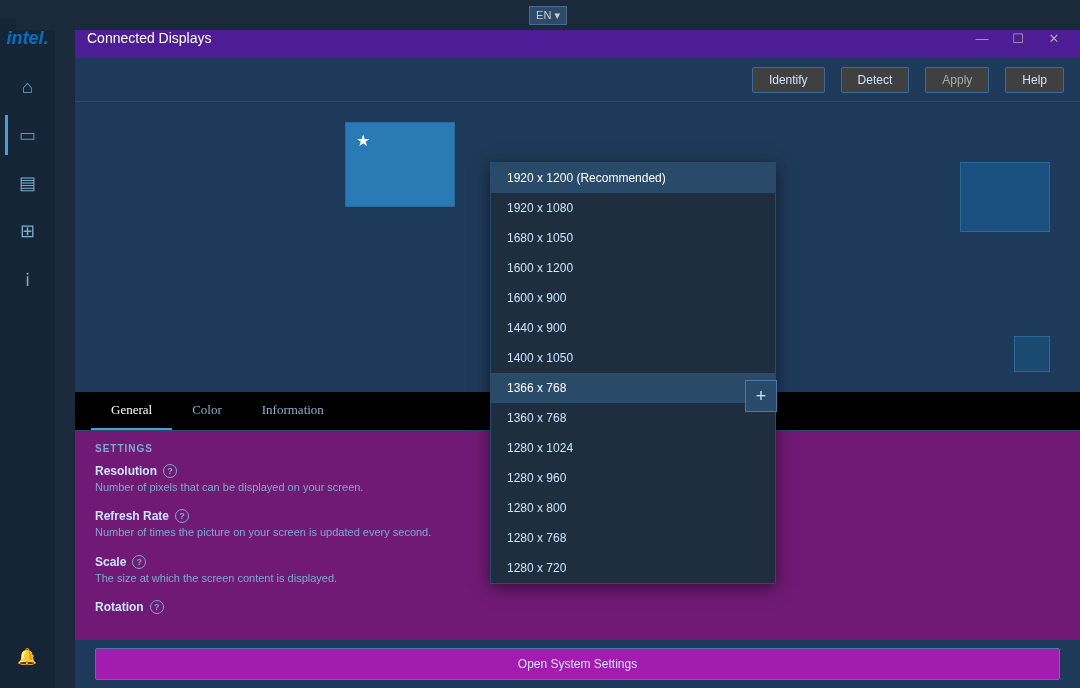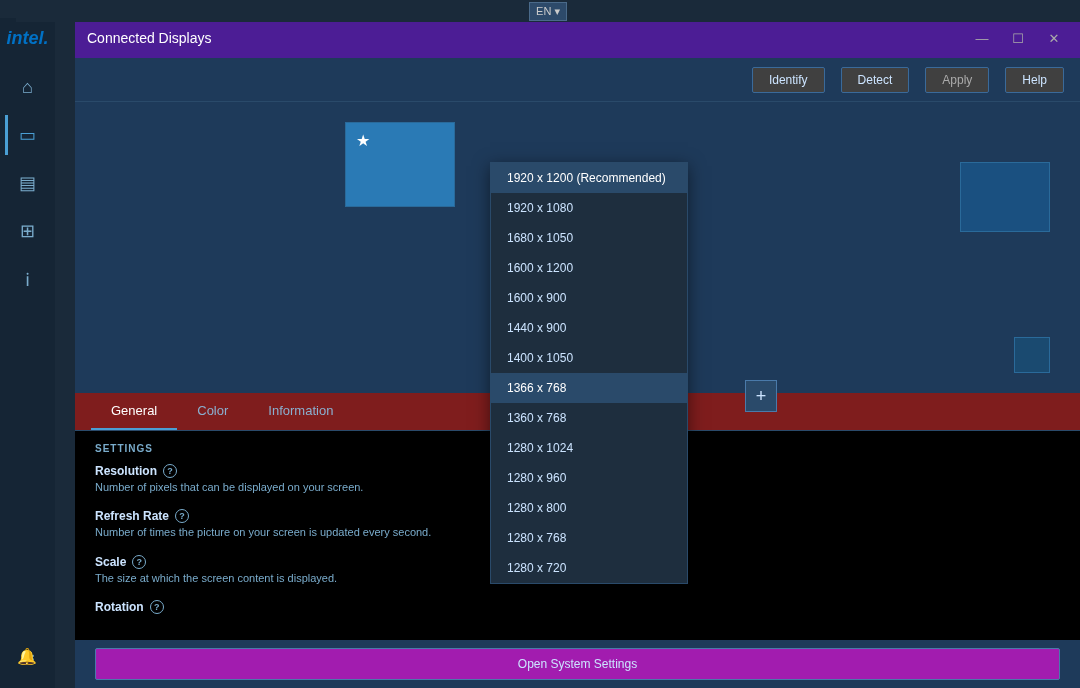--- a/index.html
+++ b/index.html
@@ -11,21 +11,21 @@
       overflow: hidden;
       position: relative;
     }
 
     
     .lang-bar {
       position: absolute;
       top: 0;
       left: 16px;
       right: 0;
-      height: 22px;
+      height: 30px;
       background: #1a2a3a;
       display: flex;
       justify-content: center;
       align-items: center;
       z-index: 100;
     }
     .lang-badge {
       background: #2d4a6a;
       color: #ccc;
       font-size: 11px;
@@ -151,38 +151,39 @@
       height: 36px;
       background: #1a4a70;
     }
 
     
     .tabs {
       display: flex;
       gap: 0;
       padding: 0 16px;
       border-bottom: 1px solid #2a4a6a;
-      background: #7f1d1d;
+      background: #000000;
+      font-family: Liberation Serif, serif;
     }
     .tab {
       color: #8ab0d0;
       font-size: 13px;
       padding: 10px 20px;
       cursor: pointer;
       border-bottom: 2px solid transparent;
     }
     .tab.active {
       color: #ffffff;
       border-bottom: 2px solid #4a9fd4;
     }
 
     
     .settings-content {
       padding: 12px 20px;
-      background: #000000;
+      background: #701a75;
     }
     .settings-label {
       color: #7aaccc;
       font-size: 10px;
       font-weight: 600;
       letter-spacing: 1px;
       margin-bottom: 10px;
     }
 
     .setting-row {
@@ -284,21 +285,21 @@
     }
     .sidebar-bottom {
       margin-top: auto;
     }
 
     
     .dropdown-overlay {
       position: absolute;
       top: 162px;
       left: 490px;
-      width: 198px;
+      width: 286px;
       background: #1e2e3e;
       border: 1px solid #2a4a6a;
       z-index: 200;
       box-shadow: 0 4px 16px rgba(0,0,0,0.5);
     }
     .dropdown-item {
       padding: 8px 16px;
       color: #cce4ff;
       font-size: 12px;
       cursor: pointer;

